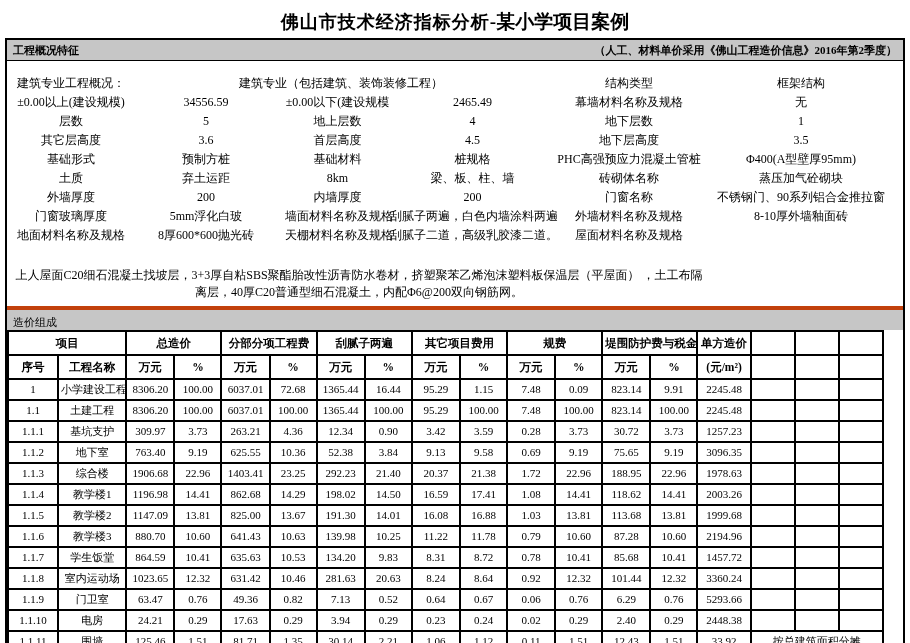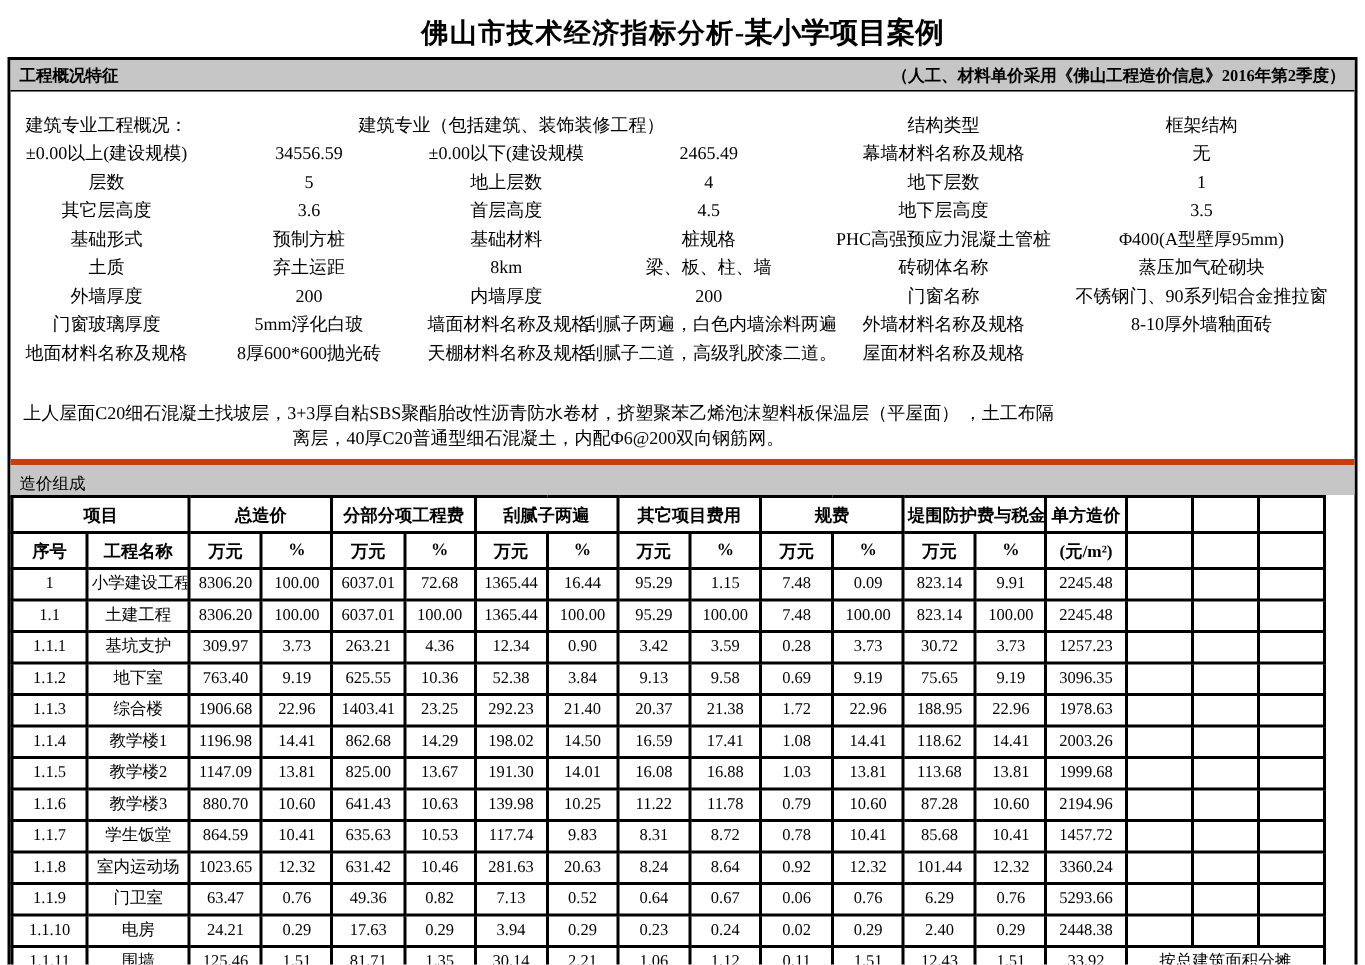--- a/index.html
+++ b/index.html
@@ -357,21 +357,21 @@
             <td></td>
             <td></td>
           </tr>
           <tr>
             <td>1.1.7</td>
             <td>学生饭堂</td>
             <td>864.59</td>
             <td>10.41</td>
             <td>635.63</td>
             <td>10.53</td>
-            <td>117.74</td>
+            <td>134.20</td>
             <td>9.83</td>
             <td>8.31</td>
             <td>8.72</td>
             <td>0.78</td>
             <td>10.41</td>
             <td>85.68</td>
             <td>10.41</td>
             <td>1457.72</td>
             <td></td>
             <td></td>

